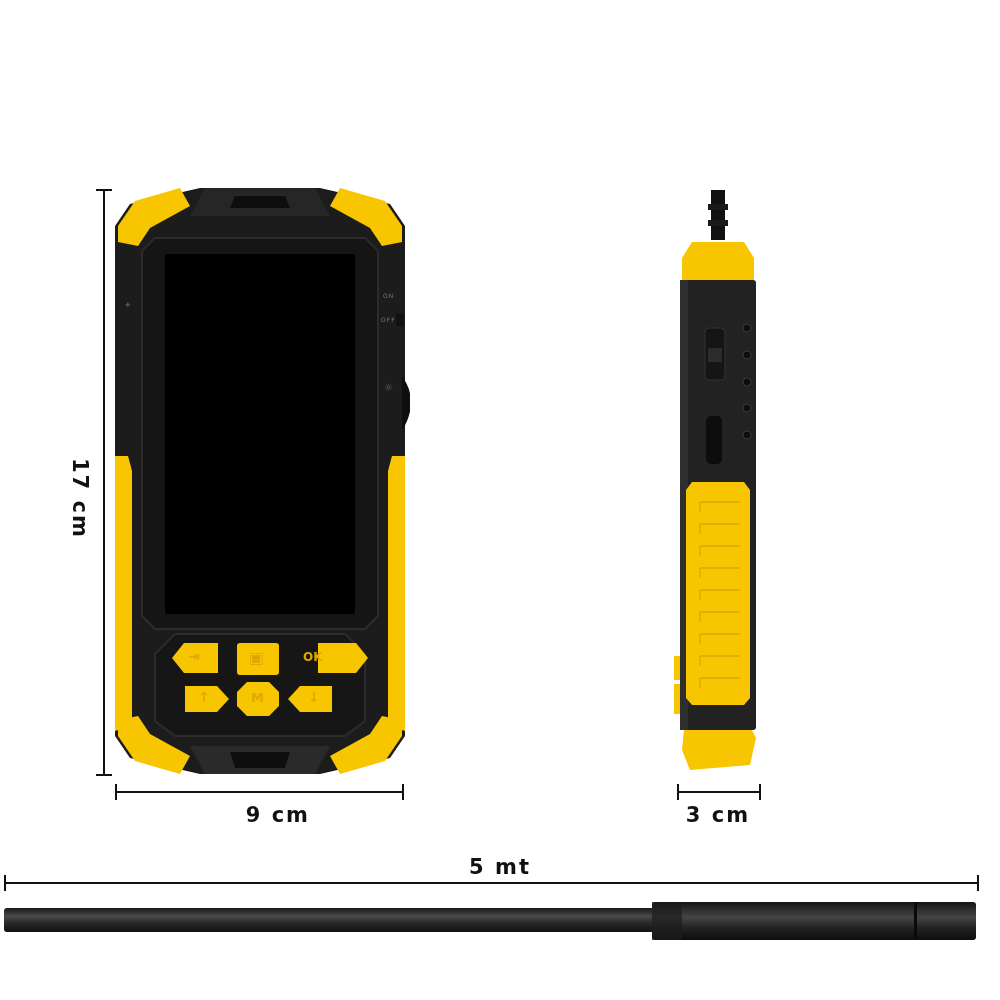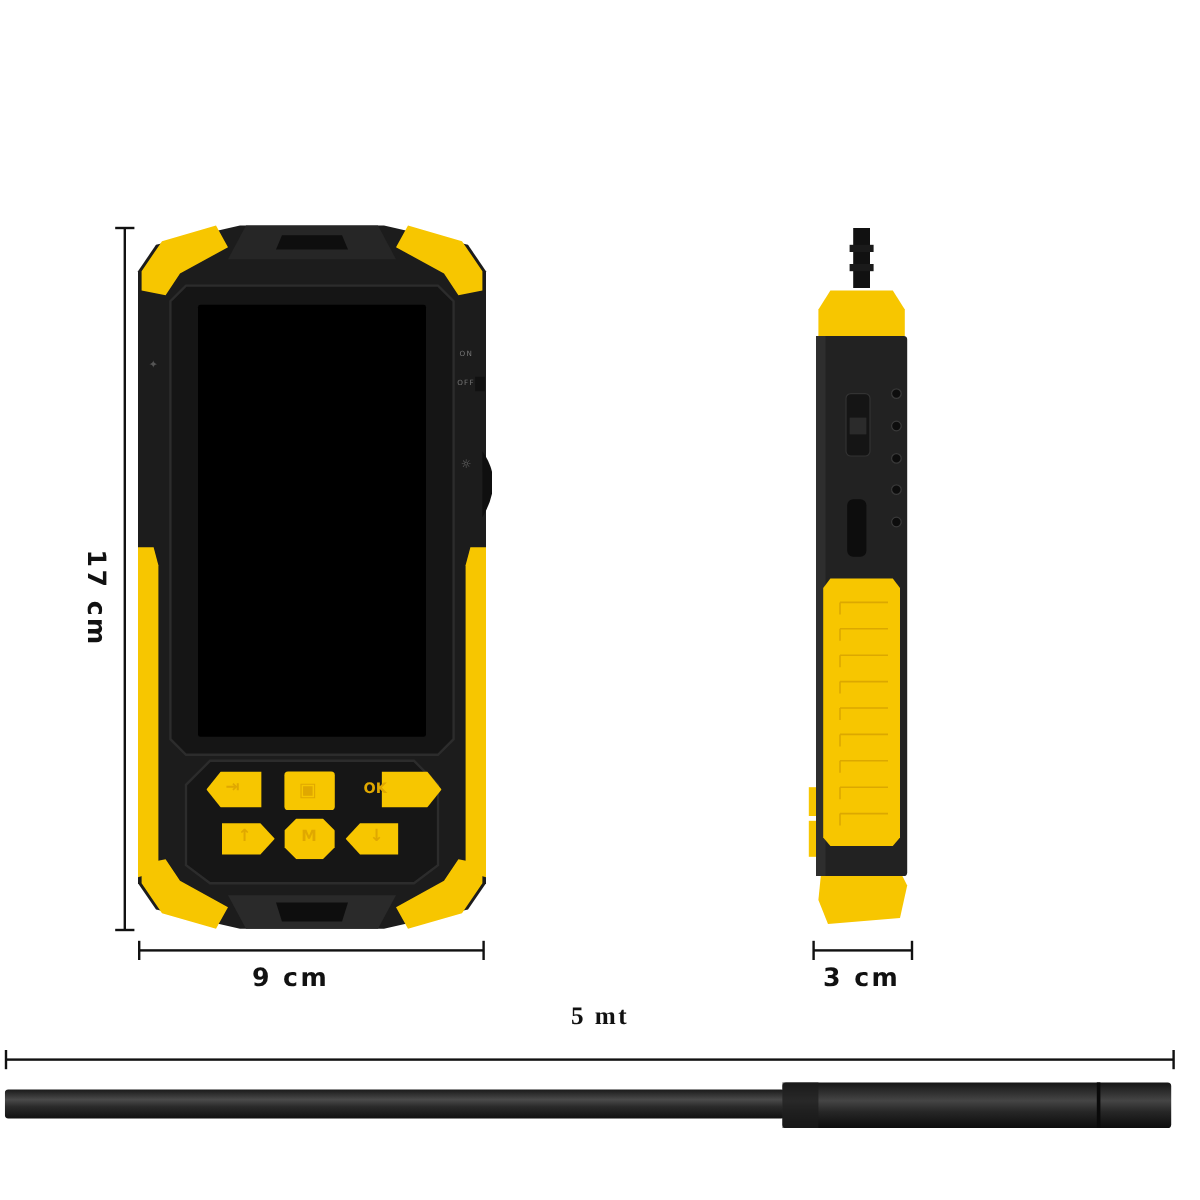--- a/index.html
+++ b/index.html
@@ -142,32 +142,32 @@
   <div class="dim-line" style="left:103px;top:190px;width:2px;height:585px;"></div>
   <div class="dim-line" style="left:96px;top:189px;width:16px;height:2px;"></div>
   <div class="dim-line" style="left:96px;top:774px;width:16px;height:2px;"></div>
   <div class="dim-label vertical" style="left:40px;top:486px;width:80px;text-align:center;">17 cm</div>
 </div>
 
 <div>
   <div class="dim-line" style="left:116px;top:791px;width:287px;height:2px;"></div>
   <div class="dim-line" style="left:115px;top:784px;width:2px;height:16px;"></div>
   <div class="dim-line" style="left:402px;top:784px;width:2px;height:16px;"></div>
-  <div class="dim-label" style="left:210px;top:803px;width:100px;text-align:left;">9 cm</div>
+  <div class="dim-label" style="left:210px;top:803px;width:100px;text-align:right;">9 cm</div>
 </div>
 
 <div>
   <div class="dim-line" style="left:678px;top:791px;width:82px;height:2px;"></div>
   <div class="dim-line" style="left:677px;top:784px;width:2px;height:16px;"></div>
   <div class="dim-line" style="left:759px;top:784px;width:2px;height:16px;"></div>
   <div class="dim-label" style="left:668px;top:803px;width:100px;text-align:center;">3 cm</div>
 </div>
 
 <div>
-  <div class="dim-label" style="left:450px;top:834px;width:100px;text-align:center;font-family:Liberation Serif, serif;">5 mt</div>
+  <div class="dim-label" style="left:450px;top:855px;width:100px;text-align:center;">5 mt</div>
   <div class="dim-line" style="left:5px;top:882px;width:973px;height:2px;"></div>
   <div class="dim-line" style="left:4px;top:875px;width:2px;height:16px;"></div>
   <div class="dim-line" style="left:977px;top:875px;width:2px;height:16px;"></div>
 </div>
 
 <div class="abs" style="left:4px;top:900px;width:976px;height:42px;">
   <svg width="976" height="42" viewBox="0 0 976 42">
     <defs>
       <linearGradient id="cg" x1="0" y1="0" x2="0" y2="1">
         <stop offset="0" stop-color="#1a1a1a"></stop>

